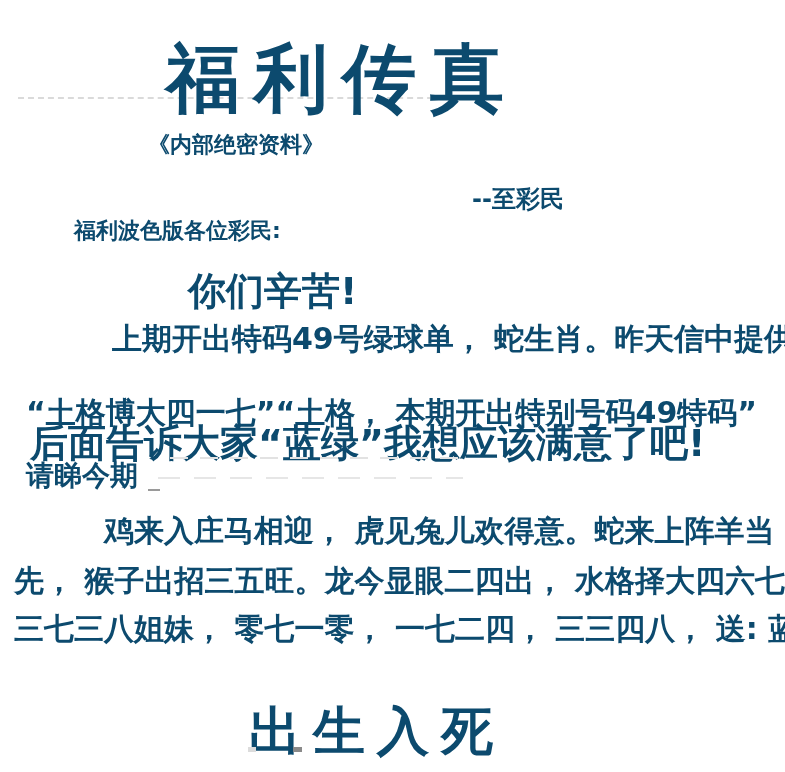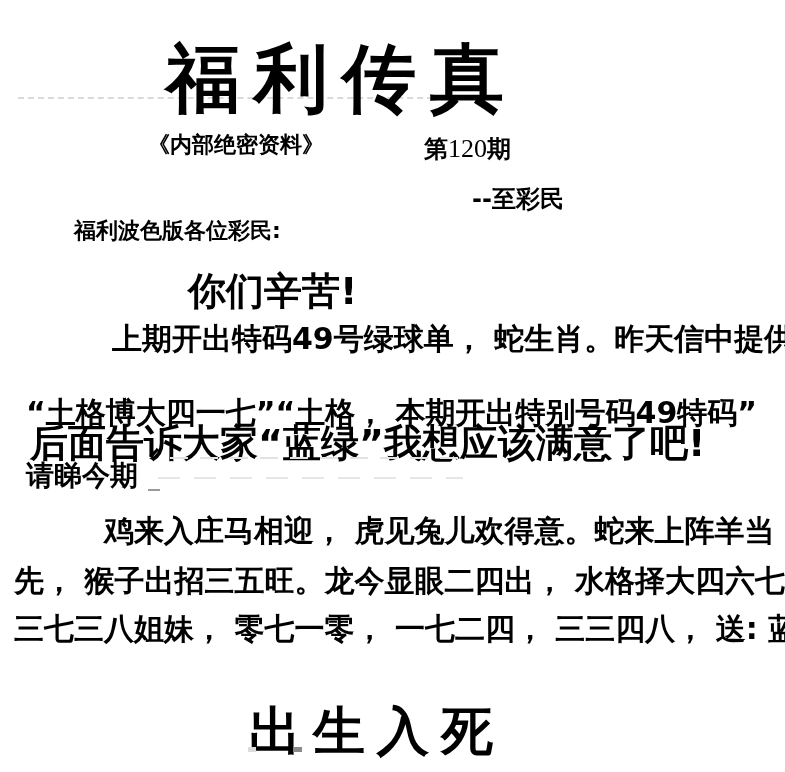--- a/index.html
+++ b/index.html
@@ -12,21 +12,21 @@
     width: 785px;
     height: 772px;
     background: #ffffff;
     overflow: hidden;
     font-family: "DejaVu Sans", "Liberation Sans", sans-serif;
     color: #0d0d0d;
   }
   .line {
     position: absolute;
     white-space: nowrap;
-    color: #000000;
+    color: #0c4a6e;
     line-height: 1.15;
     font-weight: 600;
   }
   .title {
     top: 36px;
     left: 0;
     width: 684px;
     text-align: center;
     font-size: 74px;
     font-weight: bold;
@@ -130,21 +130,20 @@
 <body>
 
 <div class="canvas">
 
   <div class="artifact artifact-topline"></div>
 
   <div class="line title">福利传真</div>
 
   <div class="line meta-source">《内部绝密资料》</div>
 
-  <div class="line meta-issue"><span>第</span><span class="issue-number">120</span><span>期</span></div>
 
   <div class="line dedication">--至彩民</div>
 
   <div class="line salutation">福利波色版各位彩民:</div>
 
   <div class="line greeting">你们辛苦!</div>
 
   <div class="line body-line1">上期开出特码49号绿球单， 蛇生肖。昨天信中提供</div>
   <div class="line body-line2">“土格博大四一七”“土格， 本期开出特别号码49特码”</div>
   <div class="line body-line3">后面告诉大家“蓝绿”我想应该满意了吧!</div>

